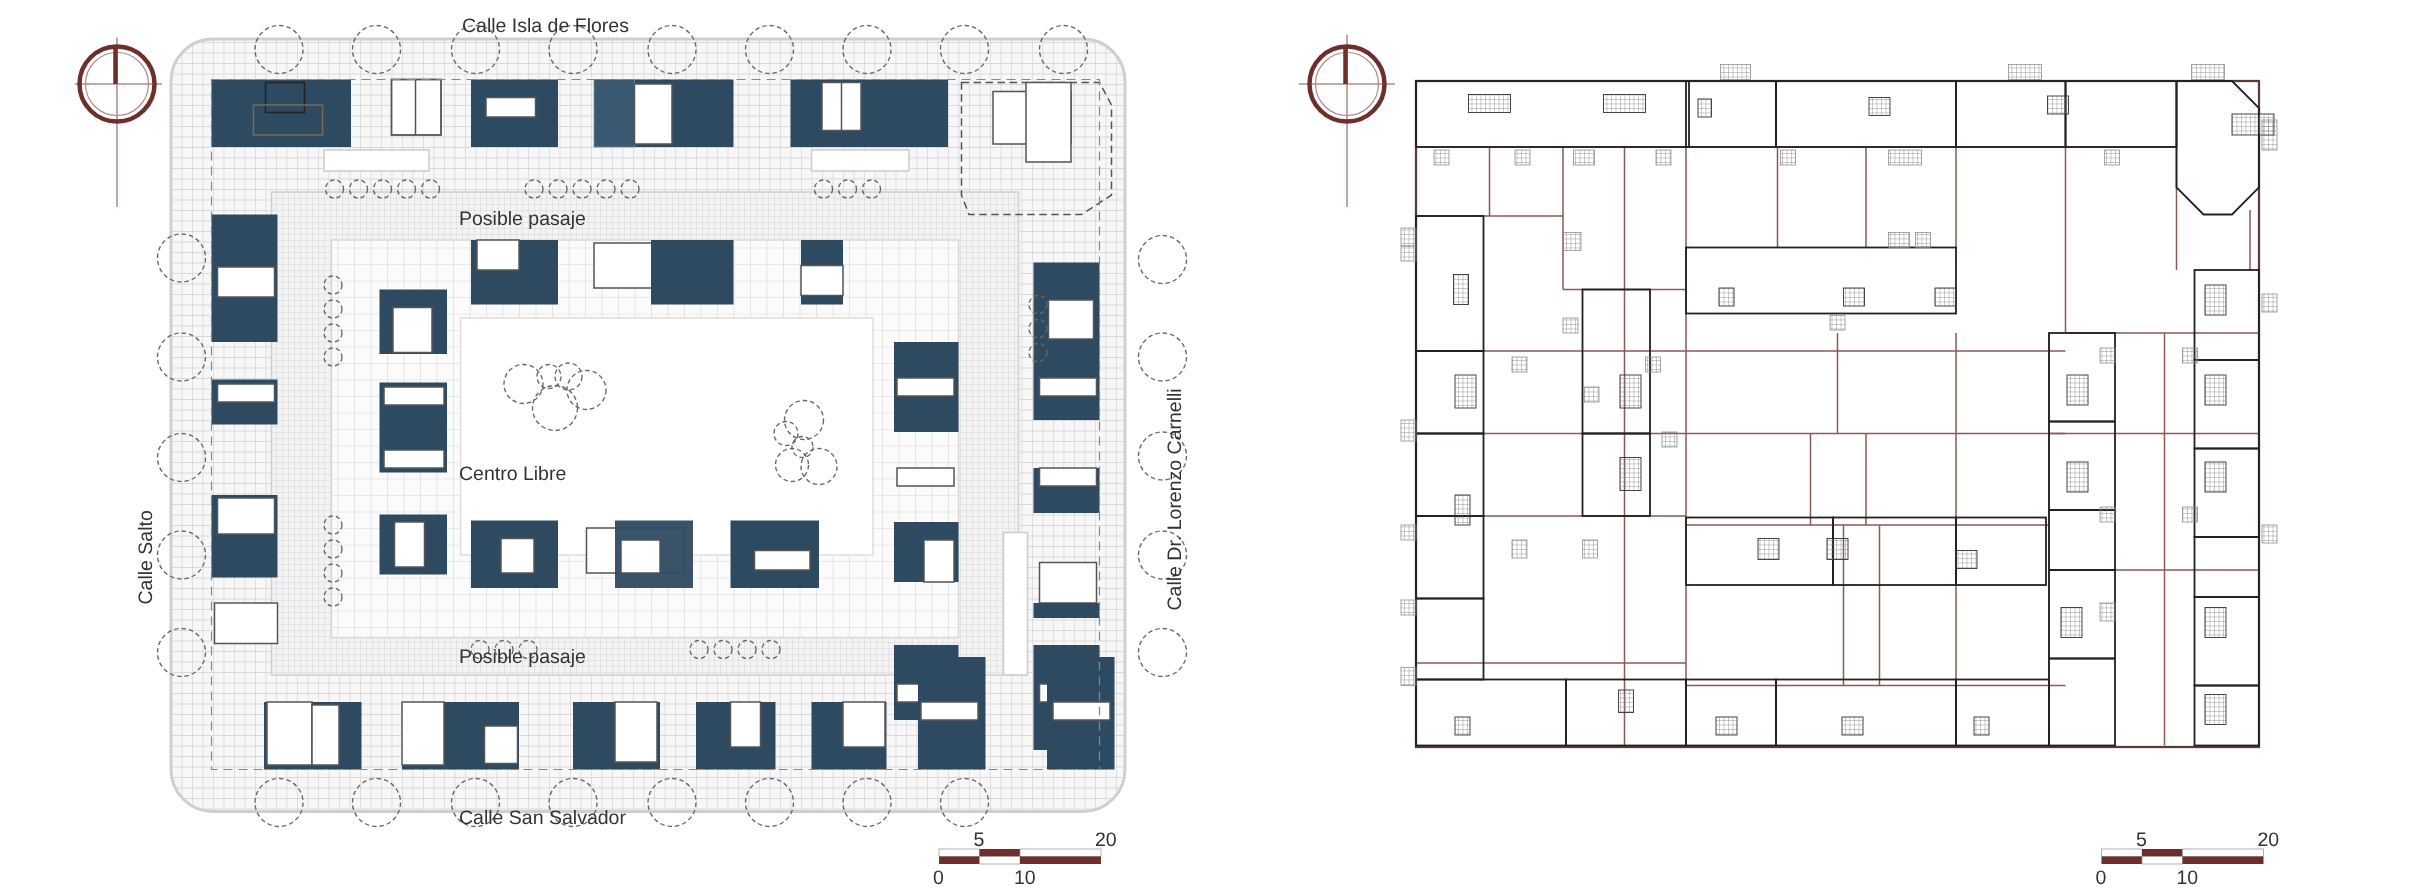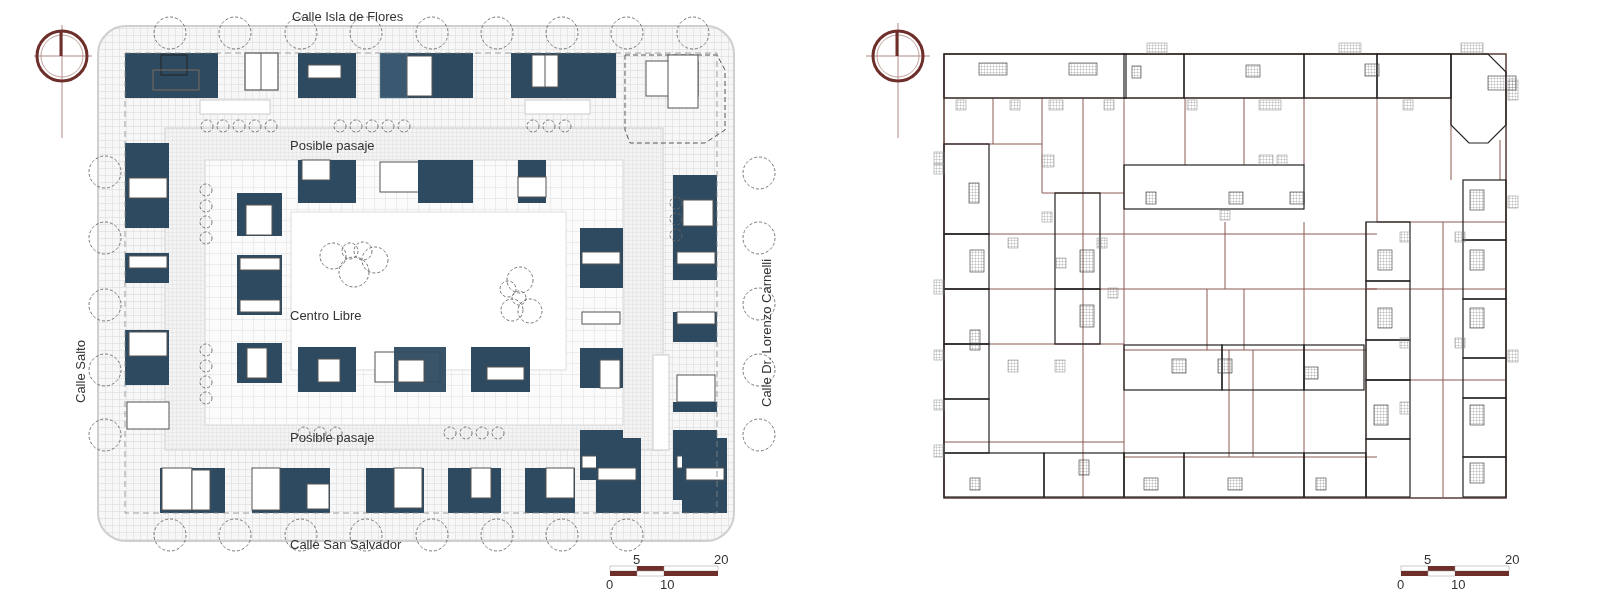--- a/index.html
+++ b/index.html
@@ -1,18 +1,18 @@
 <!DOCTYPE html>
 <html><head>
 <meta charset="utf-8">
 <style>
   html,body{margin:0;padding:0;background:#ffffff;}
   body{width:1618px;height:597px;position:relative;overflow:hidden;font-family:"Liberation Sans",sans-serif;}
   .panel{position:absolute;top:0;height:597px;}
-  #left-panel{left:0;width:820px;}
+  #left-panel{left:16px;width:820px;}
   #right-panel{left:830px;width:788px;}
   svg{display:block;}
   .lbl{font-family:"Liberation Sans",sans-serif;font-size:13px;fill:#333333;}
   .scale-lbl{font-family:"Liberation Sans",sans-serif;font-size:13px;fill:#333333;}
 </style>
 </head>
 <body>
 
 <div id="left-panel" class="panel">
   <svg width="820" height="597" viewBox="0 0 820 597">

